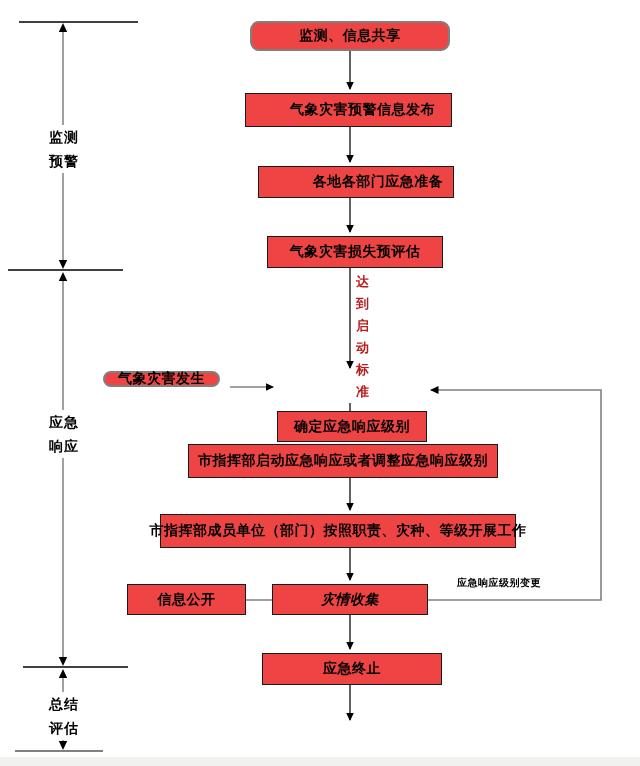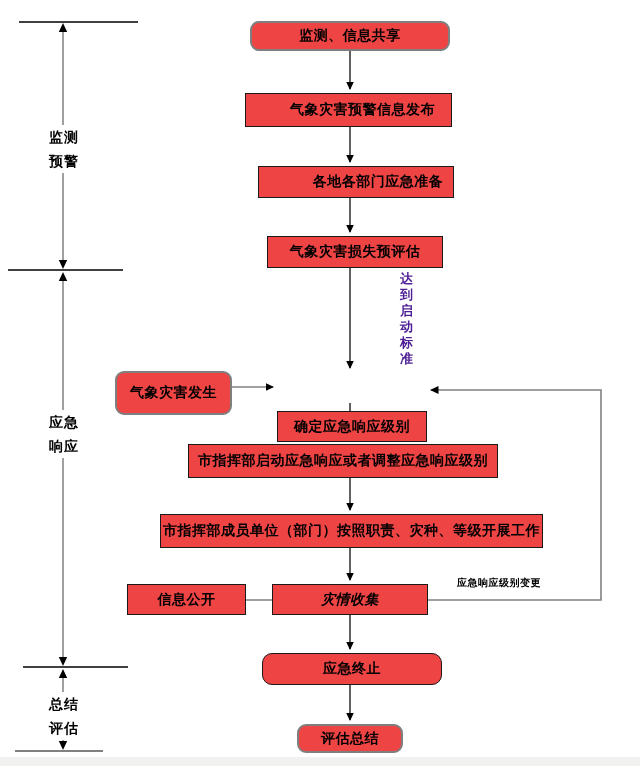--- a/index.html
+++ b/index.html
@@ -45,26 +45,25 @@
     z-index: 3;
     letter-spacing: 1px;
   }
   .vtext {
     position: absolute;
     left: 355px;
     top: 271px;
     width: 15px;
     font-weight: bold;
     font-size: 13px;
-    line-height: 16px;
-    color: #4c1d95;
+    line-height: 22px;
+    color: #b91c1c;
     word-break: break-all;
     text-align: center;
     z-index: 3;
-    margin-left: 44px;
   }
   .loop-label {
     position: absolute;
     left: 457px;
     top: 576px;
     font-weight: bold;
     font-size: 10px;
     color: #000;
     z-index: 3;
     letter-spacing: 0.5px;
@@ -133,27 +132,26 @@
 预警</div>
   <div class="phase-label" style="left:45px; top:410px;">应急
 响应</div>
   <div class="phase-label" style="left:45px; top:692px;">总结
 评估</div>
 
   <div class="node round" style="left:250px; top:21px;  width:200px; height:30px;">监测、信息共享</div>
   <div class="node rect" style="left:245px; top:93px;  width:207px; height:34px;padding-left:28px;">气象灾害预警信息发布</div>
   <div class="node rect" style="left:258px; top:166px; width:196px; height:32px;padding-left:44px;">各地各部门应急准备</div>
   <div class="node rect" style="left:267px; top:236px; width:176px; height:32px;">气象灾害损失预评估</div>
-  <div class="node round" style="left:115px; top:371px; width:117px; height:44px;">气象灾害发生</div>
+  <div class="node round" style="left:103px; top:371px; width:117px; height:16px;">气象灾害发生</div>
   <div class="node rect" style="left:277px; top:372px; width:150px; height:31px;margin-top:39px;">确定应急响应级别</div>
   <div class="node rect" style="left:188px; top:444px; width:310px; height:34px;">市指挥部启动应急响应或者调整应急响应级别</div>
-  <div class="node rect" style="left:160px; top:514px; width:383px; height:34px;">市指挥部成员单位（部门）按照职责、灾种、等级开展工作</div>
+  <div class="node rect" style="left:160px; top:514px; width:356px; height:34px;">市指挥部成员单位（部门）按照职责、灾种、等级开展工作</div>
   <div class="node rect" style="left:113px; top:584px; width:119px; height:31px;margin-left:14px;">信息公开</div>
   <div class="node rect" style="left:272px; top:584px; width:156px; height:31px;font-style:italic;">灾情收集</div>
-  <div class="node rect" style="left:262px; top:653px; width:180px; height:32px;border-radius:10px;">应急终止</div>
-  <div class="node round" style="left:297px; top:724px; width:106px; height:29px;">评估总结</div>
+  <div class="node rect" style="left:262px; top:653px; width:180px; height:32px;">应急终止</div>
 
   <div class="vtext">达到启动标准</div>
   <div class="loop-label">应急响应级别变更</div>
 
   <div class="bottom-band"></div>
 
 </div>
 
 </body></html>

